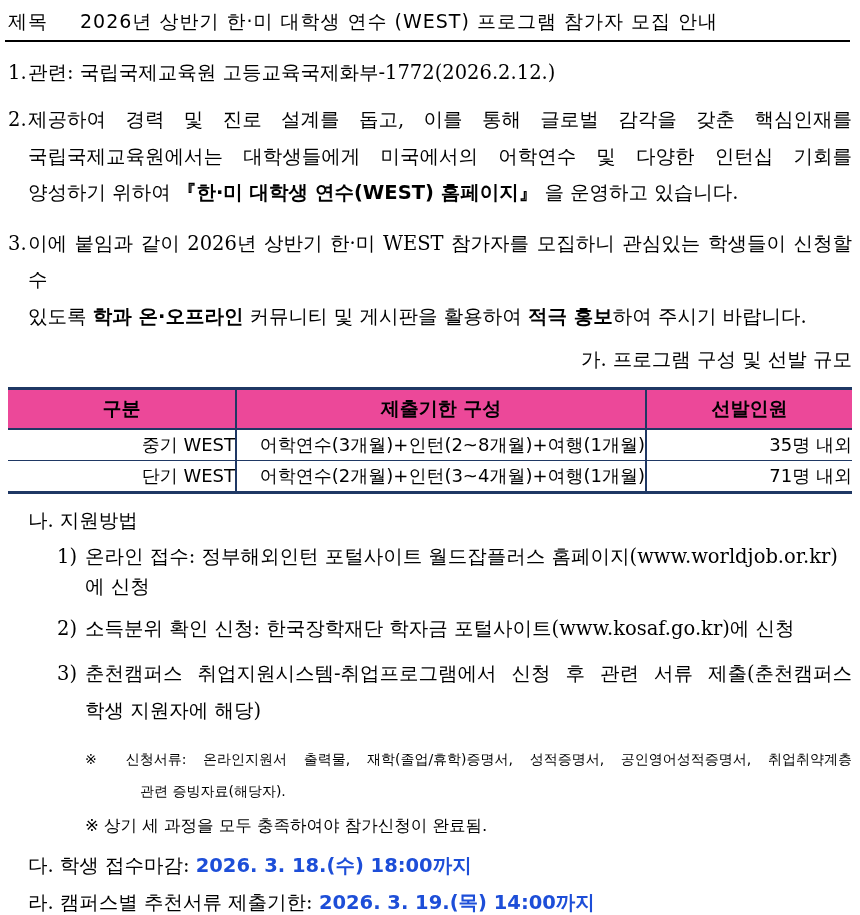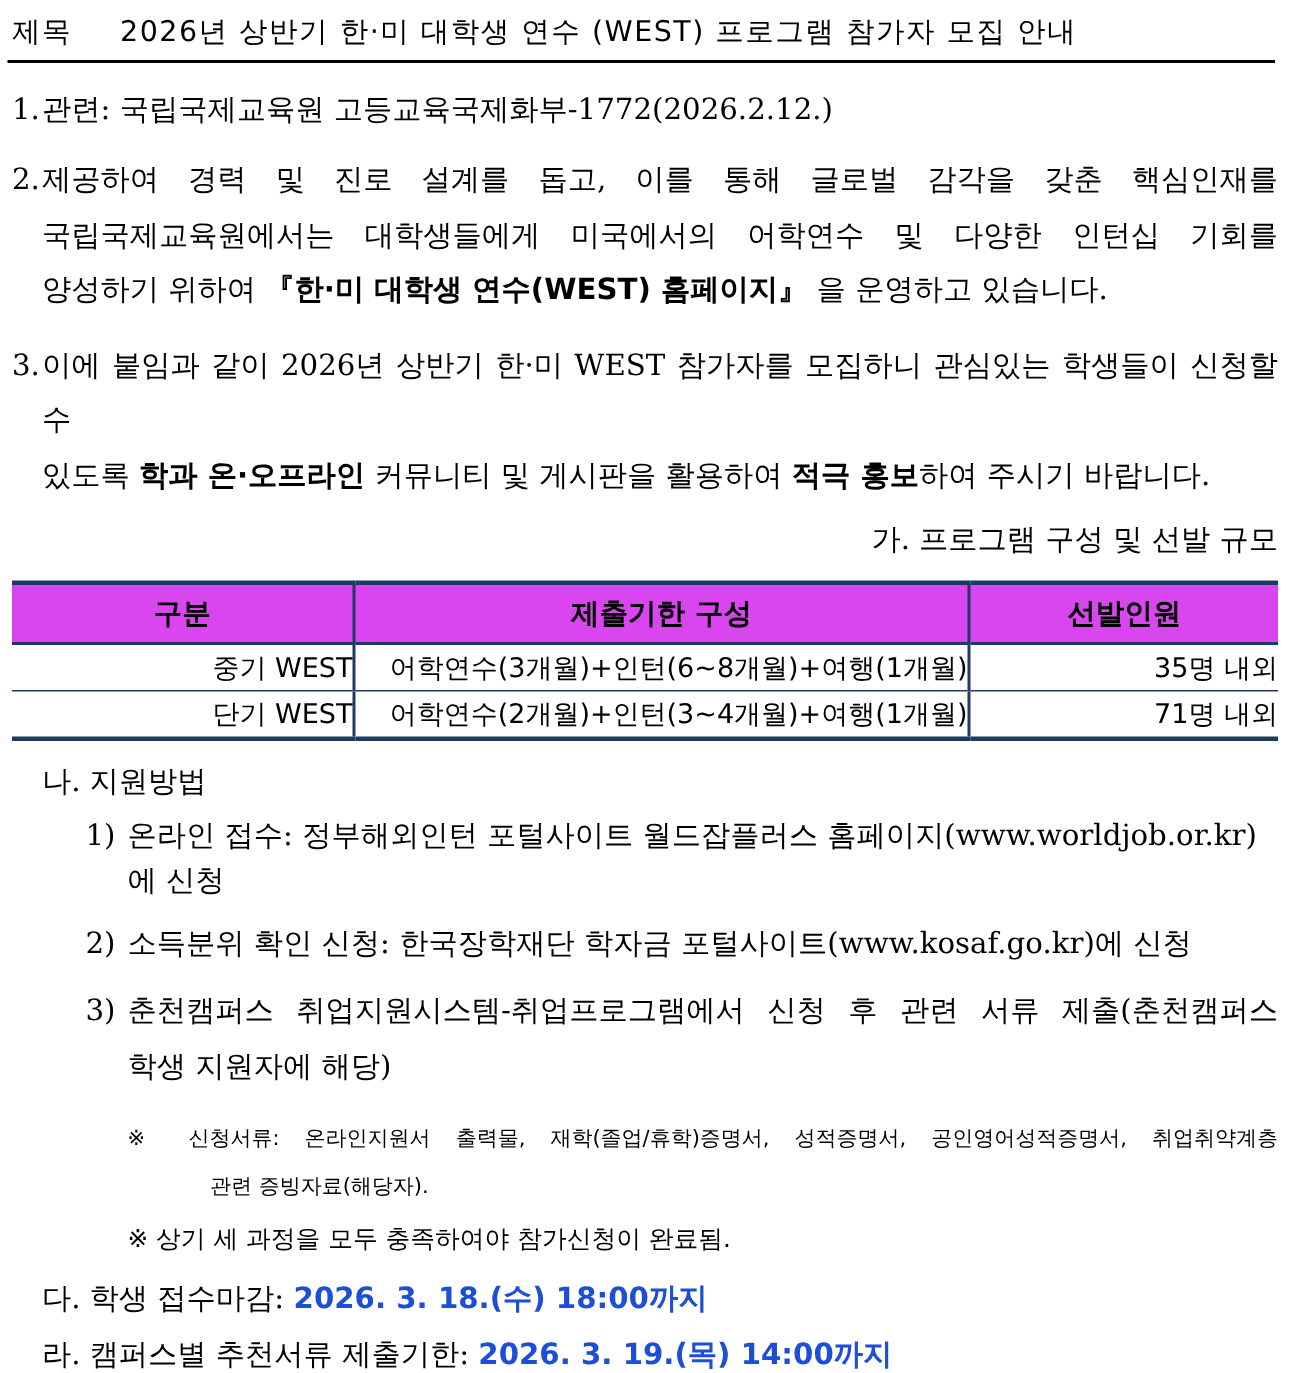--- a/index.html
+++ b/index.html
@@ -27,21 +27,21 @@
 
   .sect { padding-left: 20px; font-size: 19.5px; line-height: 30px; }
   .sect-ga { margin-top: 10px; text-align: right; }
   .sect-na { margin-top: 12px; }
   .sect .slabel { margin-right: 6px; }
 
   
   .tblwrap { margin-top: 12px; }
   table { border-collapse: collapse; width: 844px; table-layout: fixed; font-family: "DejaVu Sans", sans-serif; }
   thead th {
-    background: #d946ef; font-size: 19px; font-weight: bold; height: 40px;
+    background: #ec4899; font-size: 19px; font-weight: bold; height: 40px;
     border-top: 3px solid #1F3864; border-bottom: 2px solid #1F3864; text-align: center;
   }
   tbody td { font-size: 18px; text-align: right; height: 32px; border-bottom: 1px solid #1F3864; }
   tbody tr.last td { border-bottom: 3px solid #1F3864; }
   th + th, td + td { border-left: 2px solid #1F3864; }
 
   
   .method { position: relative; padding-left: 77px; font-size: 19.5px; line-height: 30px; }
   .method > .num { position: absolute; left: 49px; top: 0; }
   .m1 { margin-top: 6px; }
@@ -108,21 +108,21 @@
       <thead>
         <tr>
           <th>구분</th>
           <th>제출기한 구성</th>
           <th>선발인원</th>
         </tr>
       </thead>
       <tbody>
         <tr>
           <td>중기 WEST</td>
-          <td>어학연수(3개월)+인턴(6~8개월)+여행(1개월)</td>
+          <td>어학연수(3개월)+인턴(2~8개월)+여행(1개월)</td>
           <td>35명 내외</td>
         </tr>
         <tr class="last">
           <td>단기 WEST</td>
           <td>어학연수(2개월)+인턴(3~4개월)+여행(1개월)</td>
           <td>71명 내외</td>
         </tr>
       </tbody>
     </table>
   </div>

